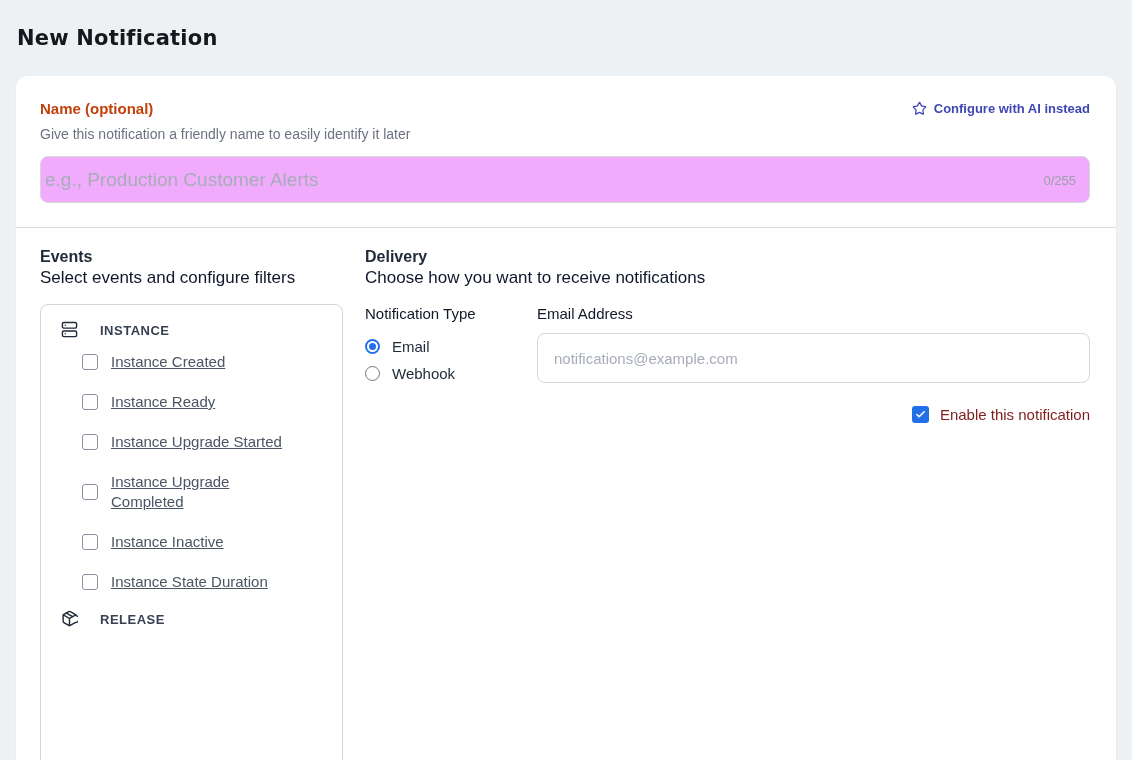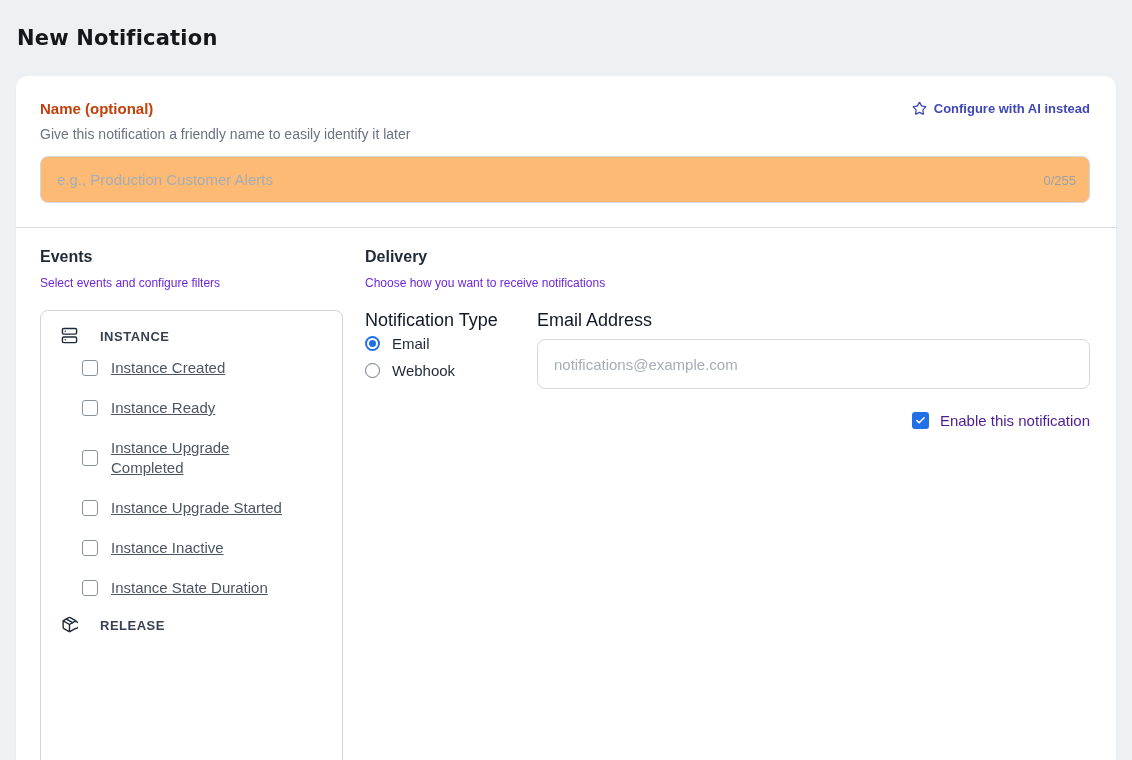--- a/index.html
+++ b/index.html
@@ -34,36 +34,36 @@
     color: #3f47b5; font-size: 13px; font-weight: 700;
     background: none; border: none; cursor: pointer;
     font-family: inherit;
   }
   .ai-link svg { width: 15px; height: 15px; display: block; }
   .name-desc { font-size: 14px; color: #6b7280; margin-top: 9px; }
   .name-input-wrap { position: relative; margin-top: 14px; }
   .text-input {
     width: 100%; height: 47px;
     border: 1px solid #d4d7dc; border-radius: 8px;
-    padding: 0 64px 0 16px;
-    font-size: 15px; font-family: inherit; color: #1f2937;
-    background: #fdba74; outline: none;
+    padding: 0 64px 0 4px;
+    font-size: 19px; font-family: inherit; color: #1f2937;
+    background: #f0abfc; outline: none;
   }
   .text-input::placeholder { color: #a6adb8; }
   .char-counter {
     position: absolute; right: 14px; top: 50%; transform: translateY(-50%);
     font-size: 13px; color: #9aa1ab;
   }
   .divider { border-top: 1px solid #d9dbdf; }
   
   .content { display: flex; gap: 22px; padding: 18px 26px 0 24px; }
   .col-left { width: 303px; flex-shrink: 0; }
   .col-right { flex: 1; min-width: 0; }
   .section-title { font-size: 16px; font-weight: 700; color: #1f2937; line-height: 22px; }
-  .section-sub { font-size: 12px; color: #6d28d9; margin-top: 6px; line-height: 19px; }
+  .section-sub { font-size: 17px; color: #0f172a; line-height: 19px; }
   
   .events-panel {
     margin-top: 17px;
     border: 1px solid #d2d5da; border-radius: 8px;
     padding: 16px 14px 16px 20px;
     height: 520px;
     overflow: hidden;
   }
   .event-group-header {
     display: flex; align-items: flex-end; gap: 22px;
@@ -86,22 +86,22 @@
     background: #fff;
   }
   .event-item-label {
     font-size: 15px; color: #4b5563; line-height: 20px;
     max-width: 180px;
     text-decoration: underline;
   }
   
   .delivery-form { display: flex; margin-top: 17px; }
   .type-group { width: 172px; flex-shrink: 0; }
-  .field-label { font-size: 18px; color: #111827; line-height: 20px; }
-  .radio-list { }
+  .field-label { font-size: 15px; color: #111827; line-height: 20px; }
+  .radio-list { margin-top: 9px; }
   .radio-row { display: flex; align-items: center; gap: 12px; padding: 5px 0; cursor: pointer; }
   .radio {
     width: 15px; height: 15px; border-radius: 50%;
     border: 1.5px solid #6f7680; flex-shrink: 0;
     display: flex; align-items: center; justify-content: center;
     background: #fff;
   }
   .radio.selected { border: 2px solid #2270e8; }
   .radio .dot { width: 7px; height: 7px; border-radius: 50%; background: transparent; }
   .radio.selected .dot { background: #2270e8; }
@@ -118,21 +118,21 @@
     margin-top: 23px;
     display: flex; align-items: center; justify-content: flex-end; gap: 11px;
     cursor: pointer;
   }
   .checkbox-checked {
     width: 17px; height: 17px; border-radius: 3px;
     background: #2270e8; flex-shrink: 0;
     display: flex; align-items: center; justify-content: center;
   }
   .checkbox-checked svg { width: 11px; height: 11px; display: block; }
-  .enable-label { font-size: 15px; color: #4c1d95; }
+  .enable-label { font-size: 15px; color: #7f1d1d; }
   .button-row { margin-top: 23px; display: flex; justify-content: flex-end; gap: 13px; }
   .btn {
     height: 32px; border-radius: 6px; padding: 0 24px;
     font-size: 15px; font-weight: 700; font-family: inherit;
     cursor: pointer; display: inline-flex; align-items: center;
   }
   .btn-cancel {
     background: #fbfbfb; border: 1.5px solid #3f3f46; color: #27272a;
   }
   .btn-create {
@@ -188,25 +188,25 @@
             <div class="event-item">
               <span class="checkbox"></span>
               <span class="event-item-label">Instance Created</span>
             </div>
             <div class="event-item">
               <span class="checkbox"></span>
               <span class="event-item-label">Instance Ready</span>
             </div>
             <div class="event-item">
               <span class="checkbox"></span>
+              <span class="event-item-label">Instance Upgrade Started</span>
+            </div>
+            <div class="event-item">
+              <span class="checkbox"></span>
               <span class="event-item-label">Instance Upgrade Completed</span>
-            </div>
-            <div class="event-item">
-              <span class="checkbox"></span>
-              <span class="event-item-label">Instance Upgrade Started</span>
             </div>
             <div class="event-item">
               <span class="checkbox"></span>
               <span class="event-item-label">Instance Inactive</span>
             </div>
             <div class="event-item">
               <span class="checkbox"></span>
               <span class="event-item-label">Instance State Duration</span>
             </div>
           </div>

